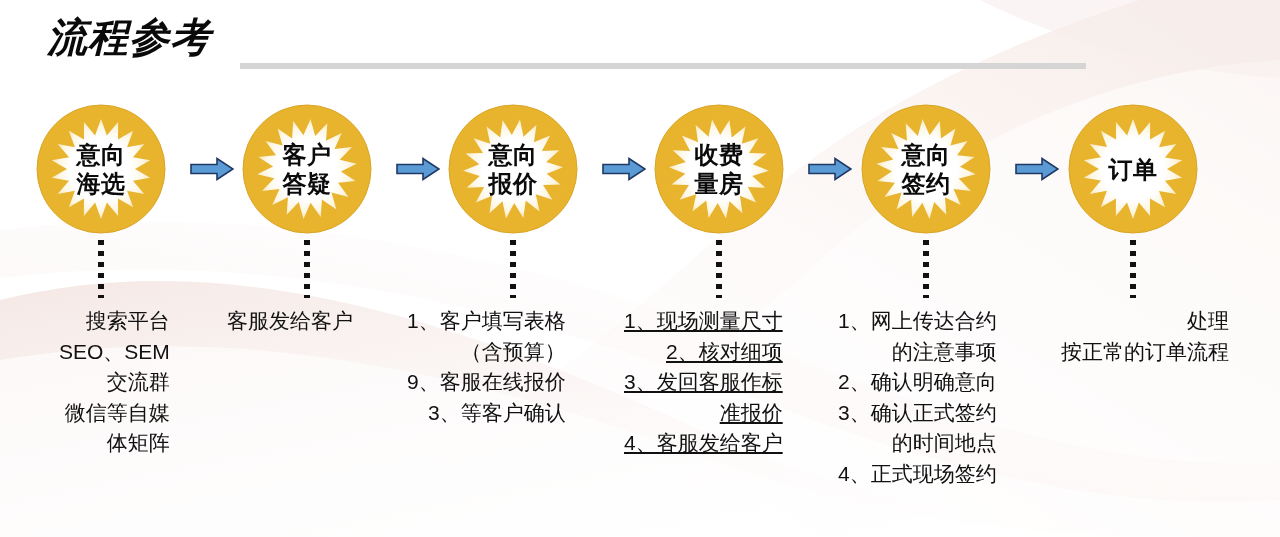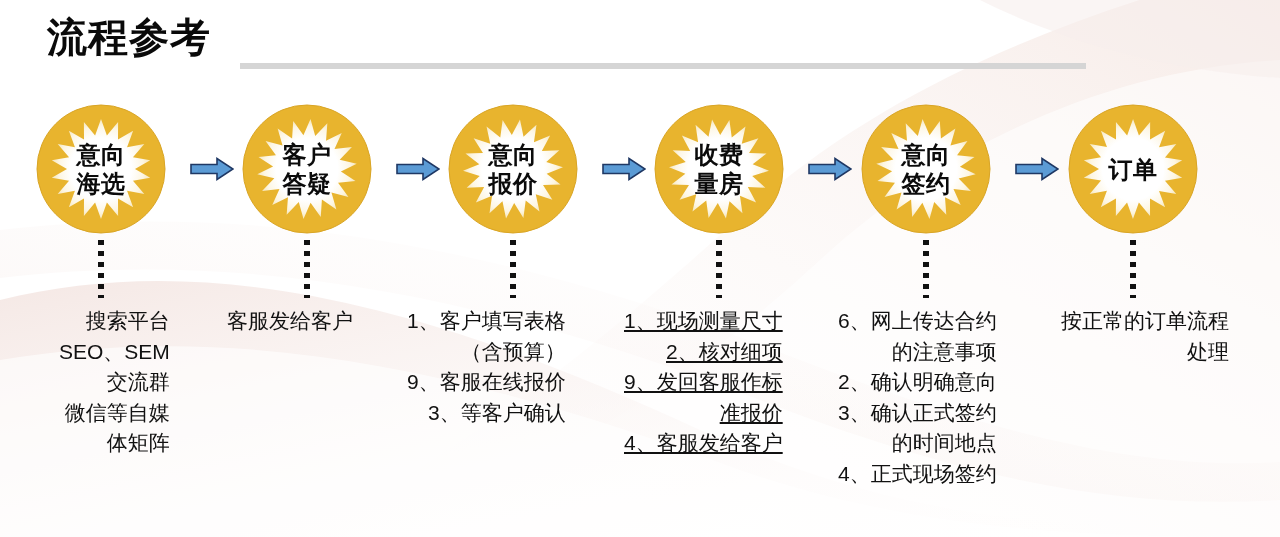--- a/index.html
+++ b/index.html
@@ -36,20 +36,21 @@
     position: absolute;
     left: 47px;
     top: 13px;
     font-size: 40px;
     font-weight: bold;
     line-height: 48px;
     color: #0a0a0a;
     letter-spacing: 1px;
     white-space: nowrap;
     z-index: 5;
+    font-style: italic;
   }
 
   .title-rule {
     position: absolute;
     left: 240px;
     top: 63px;
     width: 846px;
     height: 6px;
     background: #d5d5d5;
     z-index: 4;
@@ -291,18 +292,18 @@
       <div class="dotted" style="left: 510px;"></div>
       <div class="dotted" style="left: 716px;"></div>
       <div class="dotted" style="left: 923px;"></div>
       <div class="dotted" style="left: 1130px;"></div>
     </div>
 
   <div>
       <div class="col" style="left: 59px;"><span class="ln">搜索平台</span><span class="ln">SEO、SEM</span><span class="ln">交流群</span><span class="ln">微信等自媒</span><span class="ln">体矩阵</span></div>
       <div class="col" style="left: 227px;"><span class="ln">客服发给客户</span></div>
       <div class="col" style="left: 407px;"><span class="ln">1、客户填写表格</span><span class="ln">（含预算）</span><span class="ln">9、客服在线报价</span><span class="ln">3、等客户确认</span></div>
-      <div class="col" style="left: 624px; text-decoration: underline;"><span class="ln">1、现场测量尺寸</span><span class="ln">2、核对细项</span><span class="ln">9、发回客服作标</span><span class="ln">准报价</span><span class="ln">4、客服发给客户</span></div>
-      <div class="col" style="left: 838px;"><span class="ln">6、网上传达合约</span><span class="ln">的注意事项</span><span class="ln">2、确认明确意向</span><span class="ln">3、确认正式签约</span><span class="ln">的时间地点</span><span class="ln">4、正式现场签约</span></div>
-      <div class="col" style="left: 1061px;"><span class="ln">按正常的订单流程</span><span class="ln">处理</span></div>
+      <div class="col" style="left: 624px; text-decoration: underline;"><span class="ln">1、现场测量尺寸</span><span class="ln">2、核对细项</span><span class="ln">3、发回客服作标</span><span class="ln">准报价</span><span class="ln">4、客服发给客户</span></div>
+      <div class="col" style="left: 838px;"><span class="ln">1、网上传达合约</span><span class="ln">的注意事项</span><span class="ln">2、确认明确意向</span><span class="ln">3、确认正式签约</span><span class="ln">的时间地点</span><span class="ln">4、正式现场签约</span></div>
+      <div class="col" style="left: 1061px;"><span class="ln">处理</span><span class="ln">按正常的订单流程</span></div>
     </div>
 
 </div>
 
 </body></html>

